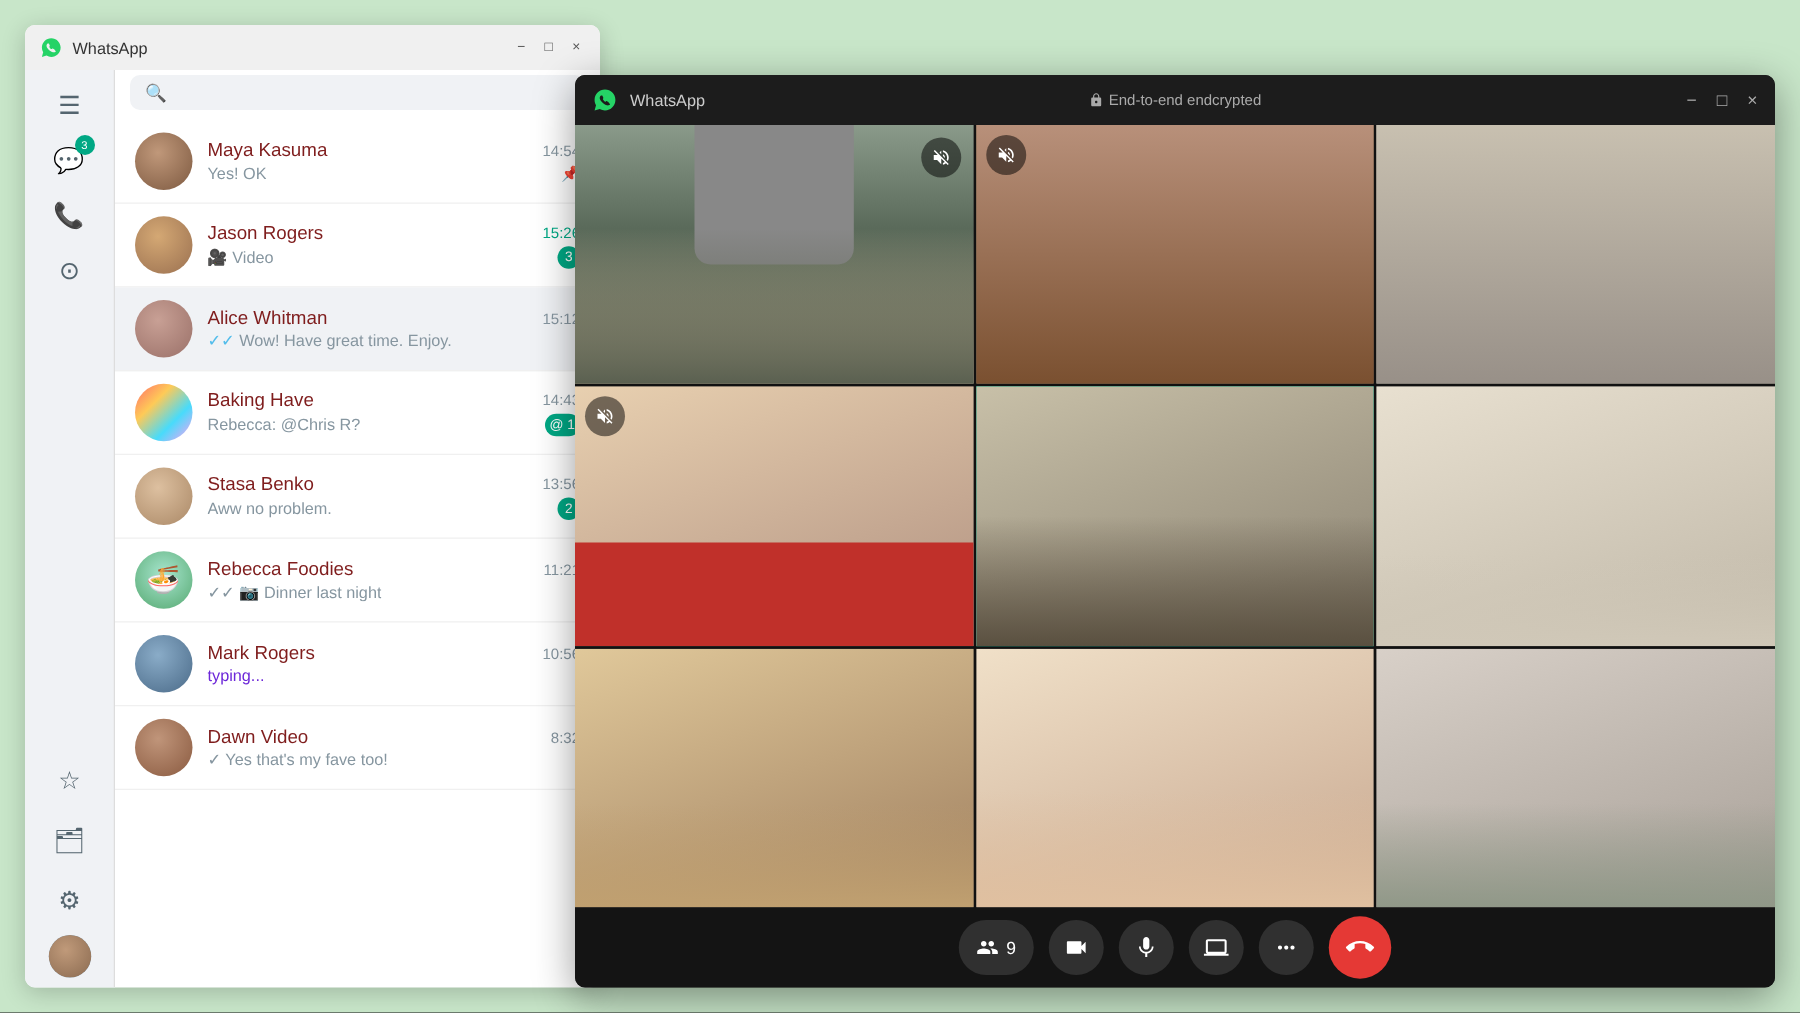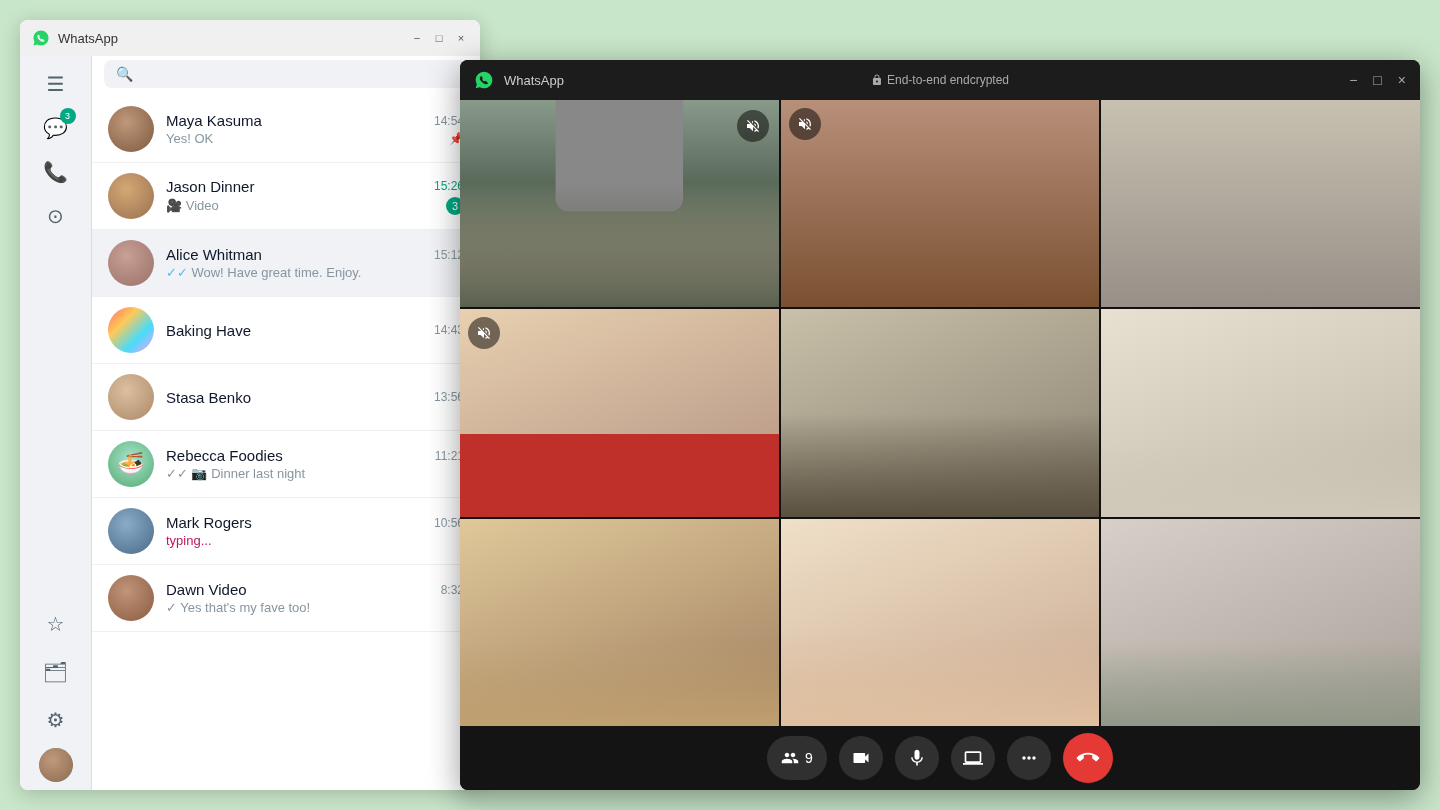--- a/index.html
+++ b/index.html
@@ -209,42 +209,42 @@
       min-width: 0;
     }
     .wa-chat-name-row {
       display: flex;
       justify-content: space-between;
       align-items: center;
     }
     .wa-chat-name {
       font-size: 15px;
       font-weight: 500;
-      color: #0f172a;
+      color: #7f1d1d;
     }
     .wa-chat-time {
       font-size: 12px;
       color: #8696a0;
     }
     .wa-chat-time.green { color: #00a884; }
     .wa-chat-preview-row {
       display: flex;
       justify-content: space-between;
       align-items: center;
       margin-top: 2px;
     }
     .wa-chat-preview {
       font-size: 13px;
       color: #8696a0;
       white-space: nowrap;
       overflow: hidden;
       text-overflow: ellipsis;
       max-width: 200px;
     }
-    .wa-chat-preview.typing { color: #be185d; }
+    .wa-chat-preview.typing { color: #6d28d9; }
     .wa-badge {
       background: #00a884;
       color: white;
       font-size: 11px;
       min-width: 18px;
       height: 18px;
       border-radius: 9px;
       display: flex;
       align-items: center;
       justify-content: center;
@@ -435,21 +435,21 @@
             <span class="wa-chat-preview">Yes! OK</span>
             <span class="wa-pin-icon">📌</span>
           </div>
         </div>
       </div>
 
       <div class="wa-chat-item">
         <div class="wa-chat-avatar av-jason" style="width:46px;height:46px;border-radius:50%;background:radial-gradient(circle at 40% 35%,#d4a874,#9a7050);"></div>
         <div class="wa-chat-info">
           <div class="wa-chat-name-row">
-            <span class="wa-chat-name">Jason Dinner</span>
+            <span class="wa-chat-name">Jason Rogers</span>
             <span class="wa-chat-time green">15:26</span>
           </div>
           <div class="wa-chat-preview-row">
             <span class="wa-chat-preview">🎥 Video</span>
             <span class="wa-badge">3</span>
           </div>
         </div>
       </div>
 
       <div class="wa-chat-item active">
@@ -465,29 +465,37 @@
         </div>
       </div>
 
       <div class="wa-chat-item">
         <div class="wa-chat-avatar" style="width:46px;height:46px;border-radius:50%;background:linear-gradient(135deg,#ff6b6b,#feca57,#48dbfb,#ff9ff3);"></div>
         <div class="wa-chat-info">
           <div class="wa-chat-name-row">
             <span class="wa-chat-name">Baking Have</span>
             <span class="wa-chat-time">14:43</span>
           </div>
+          <div class="wa-chat-preview-row">
+            <span class="wa-chat-preview">Rebecca: @Chris R?</span>
+            <span class="wa-badge mention" style="font-size:11px">@ 1</span>
+          </div>
         </div>
       </div>
 
       <div class="wa-chat-item">
         <div class="wa-chat-avatar" style="width:46px;height:46px;border-radius:50%;background:radial-gradient(circle at 40% 35%,#ddc0a0,#aa8866);"></div>
         <div class="wa-chat-info">
           <div class="wa-chat-name-row">
             <span class="wa-chat-name">Stasa Benko</span>
             <span class="wa-chat-time">13:56</span>
+          </div>
+          <div class="wa-chat-preview-row">
+            <span class="wa-chat-preview">Aww no problem.</span>
+            <span class="wa-badge">2</span>
           </div>
         </div>
       </div>
 
       <div class="wa-chat-item">
         <div class="wa-chat-avatar" style="width:46px;height:46px;border-radius:50%;background:radial-gradient(circle at 50% 40%,#a8e6cf,#55a870);display:flex;align-items:center;justify-content:center;font-size:22px;">🍜</div>
         <div class="wa-chat-info">
           <div class="wa-chat-name-row">
             <span class="wa-chat-name">Rebecca Foodies</span>
             <span class="wa-chat-time">11:21</span>

